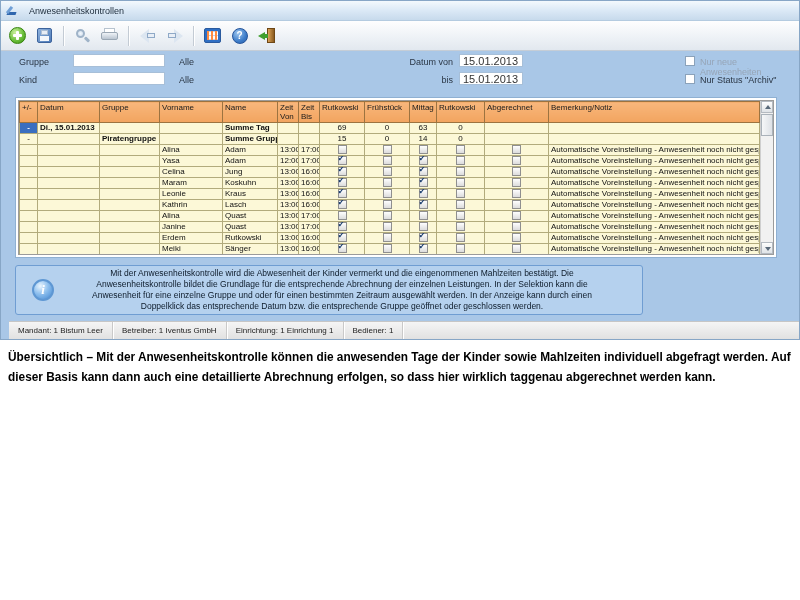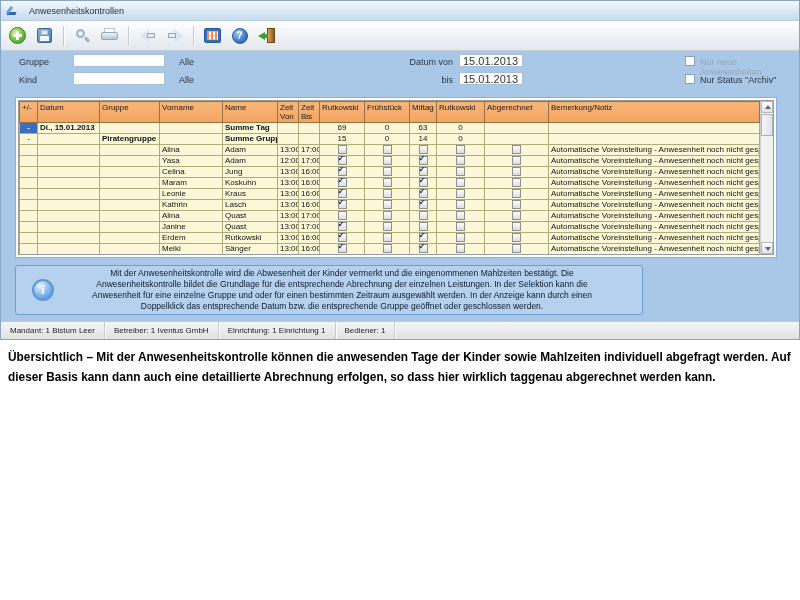--- a/index.html
+++ b/index.html
@@ -97,21 +97,21 @@
   
   .info-panel{position:absolute;left:14px;top:264px;width:628px;height:50px;background:var(--info-blue,#b5d1ee);
               border:1px solid #6f9dd2;border-radius:3px;box-sizing:border-box;display:flex;align-items:center;}
   .info-icon{width:22px;height:22px;border-radius:50%;background:radial-gradient(circle at 35% 28%,#eaf5fe,#8fc0ee 45%,#4187d2);
              border:2px solid #5e97d3;color:#fff;display:flex;align-items:center;justify-content:center;flex:0 0 auto;
              margin-left:16px;box-sizing:border-box;font:italic bold 13px "Liberation Serif",serif;}
   .info-icon::before{content:"i";}
   .info-text{flex:1;text-align:center;font-size:8.5px;line-height:11px;color:#0d1b2a;padding:0 42px 0 30px;}
 
   
-  .statusbar{position:absolute;left:0;right:0;bottom:0;height:17px;background:linear-gradient(#f5f5f5,#e1e1e1);
+  .statusbar{position:absolute;left:8px;right:0;bottom:0;height:17px;background:linear-gradient(#f5f5f5,#e1e1e1);
              border-top:1px solid #c6c6c6;display:flex;align-items:center;font-size:8px;color:#222;}
   .statusseg{padding:0 9px;border-right:1px solid #c9c9c9;height:100%;display:flex;align-items:center;white-space:nowrap;box-shadow:1px 0 0 #fff;}
 
   
   .caption{position:absolute;left:8px;top:347px;width:904px;transform:scaleX(0.878);transform-origin:0 0;
            font-size:13.5px;font-weight:bold;line-height:1.45;color:#000;margin:0;}
 </style>
 </head>
 <body>
 

